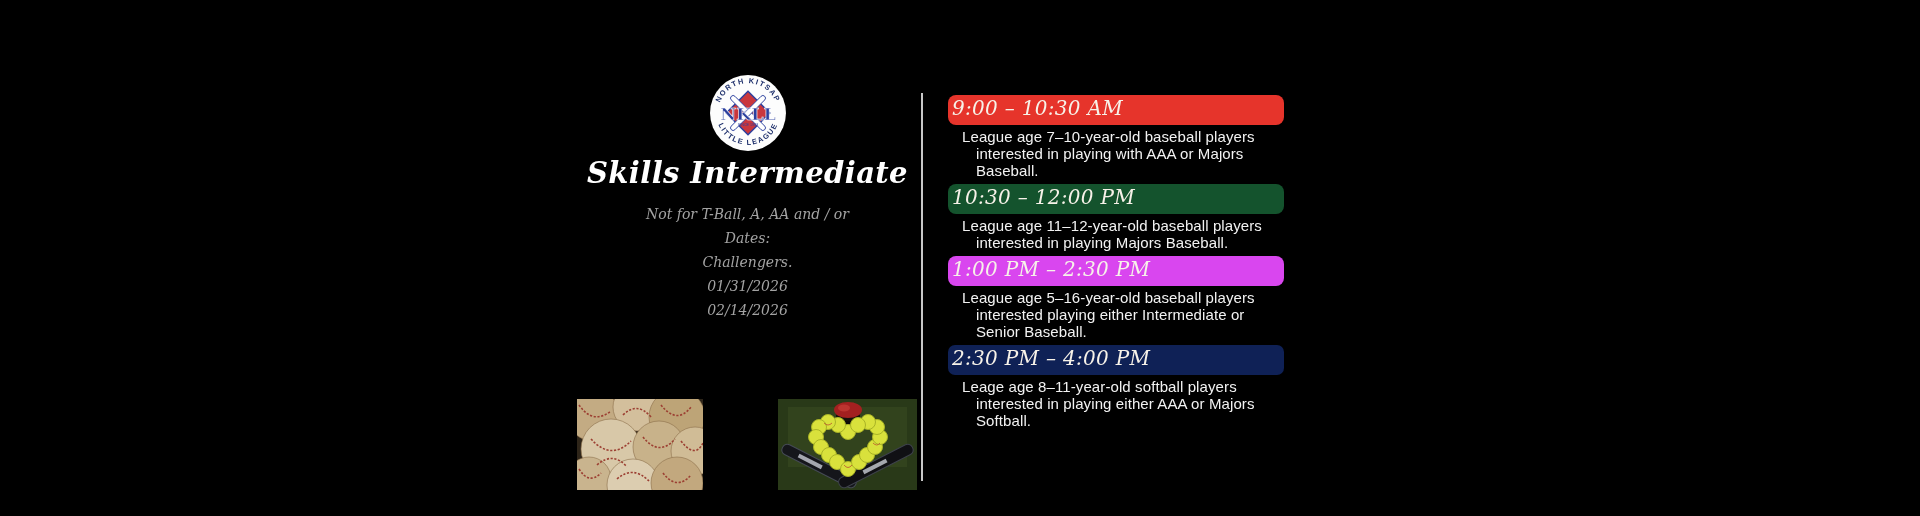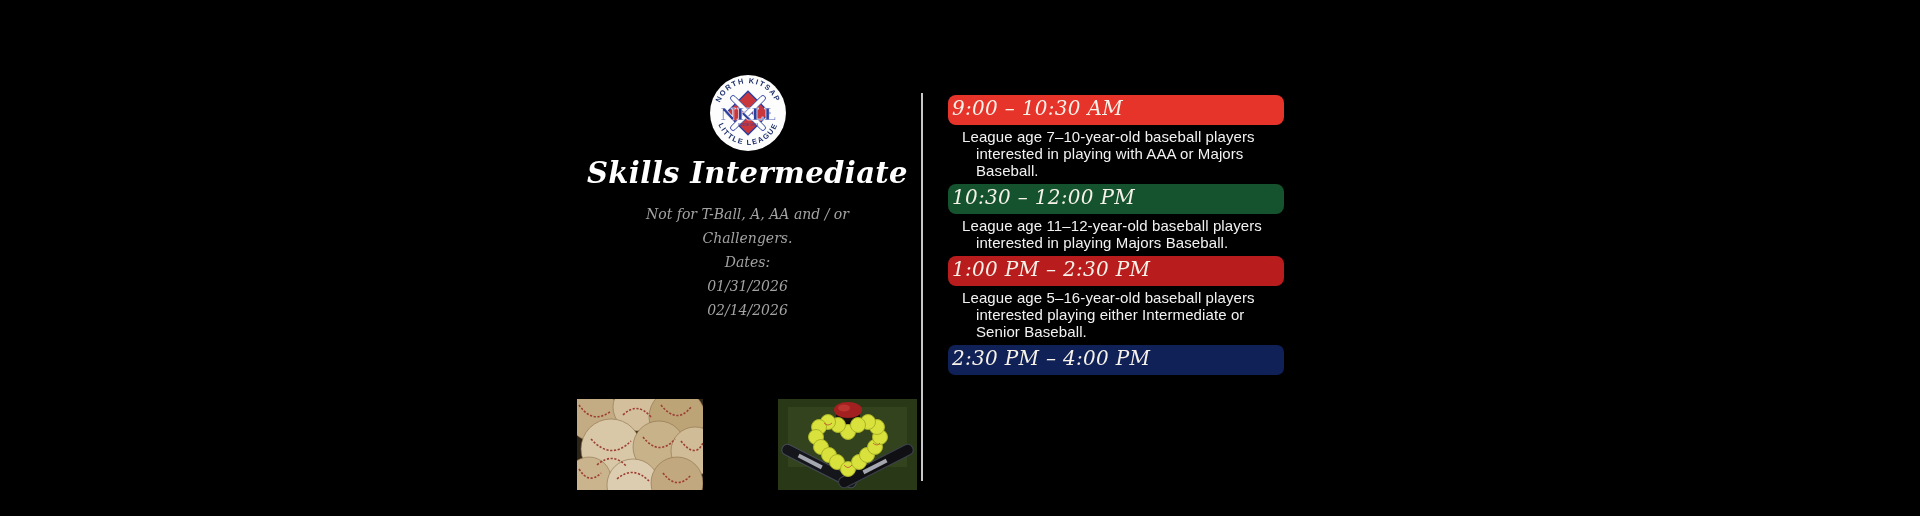--- a/index.html
+++ b/index.html
@@ -67,22 +67,22 @@
       </text>
       <text x="38" y="44.5" text-anchor="middle" font-family="DejaVu Serif, serif" font-weight="bold" font-size="17" fill="#2b3f9e" stroke="#ffffff" stroke-width="0.55">NKLL</text>
       <text x="38" y="51" text-anchor="middle" font-size="3.6" fill="#2b3f9e" font-family="Liberation Sans, sans-serif">SINCE 1963</text>
     </svg>
   </div>
 
   <div class="hero-title">Skills Intermediate</div>
 
   <div class="hero-note">
     <div>Not for T-Ball, A, AA and / or</div>
+    <div>Dates:</div>
     <div>Challengers.</div>
-    <div>Dates:</div>
     <div>01/31/2026</div>
     <div>02/14/2026</div>
   </div>
 
   <div class="photo baseballs">
     <svg viewBox="0 0 126 91" preserveAspectRatio="none">
       <rect width="126" height="91" fill="#2e2519"></rect>
       <g stroke="#8c6f49" stroke-width="0.6">
         <circle cx="16" cy="16" r="26" fill="#c3ab83"></circle>
         <circle cx="60" cy="8" r="24" fill="#d3bf9c"></circle>
@@ -163,23 +163,24 @@
       <div class="time-banner" style="background: rgb(230, 52, 43);">9:00 – 10:30 AM</div>
       <div class="slot-desc">League age 7–10-year-old baseball players interested in playing with AAA or Majors Baseball.</div>
     </div>
 
     <div class="slot">
       <div class="time-banner" style="background: #14532d;">10:30 – 12:00 PM</div>
       <div class="slot-desc">League age 11–12-year-old baseball players interested in playing Majors Baseball.</div>
     </div>
 
     <div class="slot">
-      <div class="time-banner" style="background: #b91c1c;">1:00 PM – 2:30 PM</div>
+      <div class="time-banner" style="background: #d946ef;">1:00 PM – 2:30 PM</div>
       <div class="slot-desc">League age 5–16-year-old baseball players interested playing either Intermediate or Senior Baseball.</div>
     </div>
 
     <div class="slot">
       <div class="time-banner" style="background: rgb(15, 33, 86); border-radius: 7px;">2:30 PM – 4:00 PM</div>
+      <div class="slot-desc">Leage age 8–11-year-old softball players interested in playing either AAA or Majors Softball.</div>
     </div>
 
 
   </div>
 </div>
 
 </body></html>

